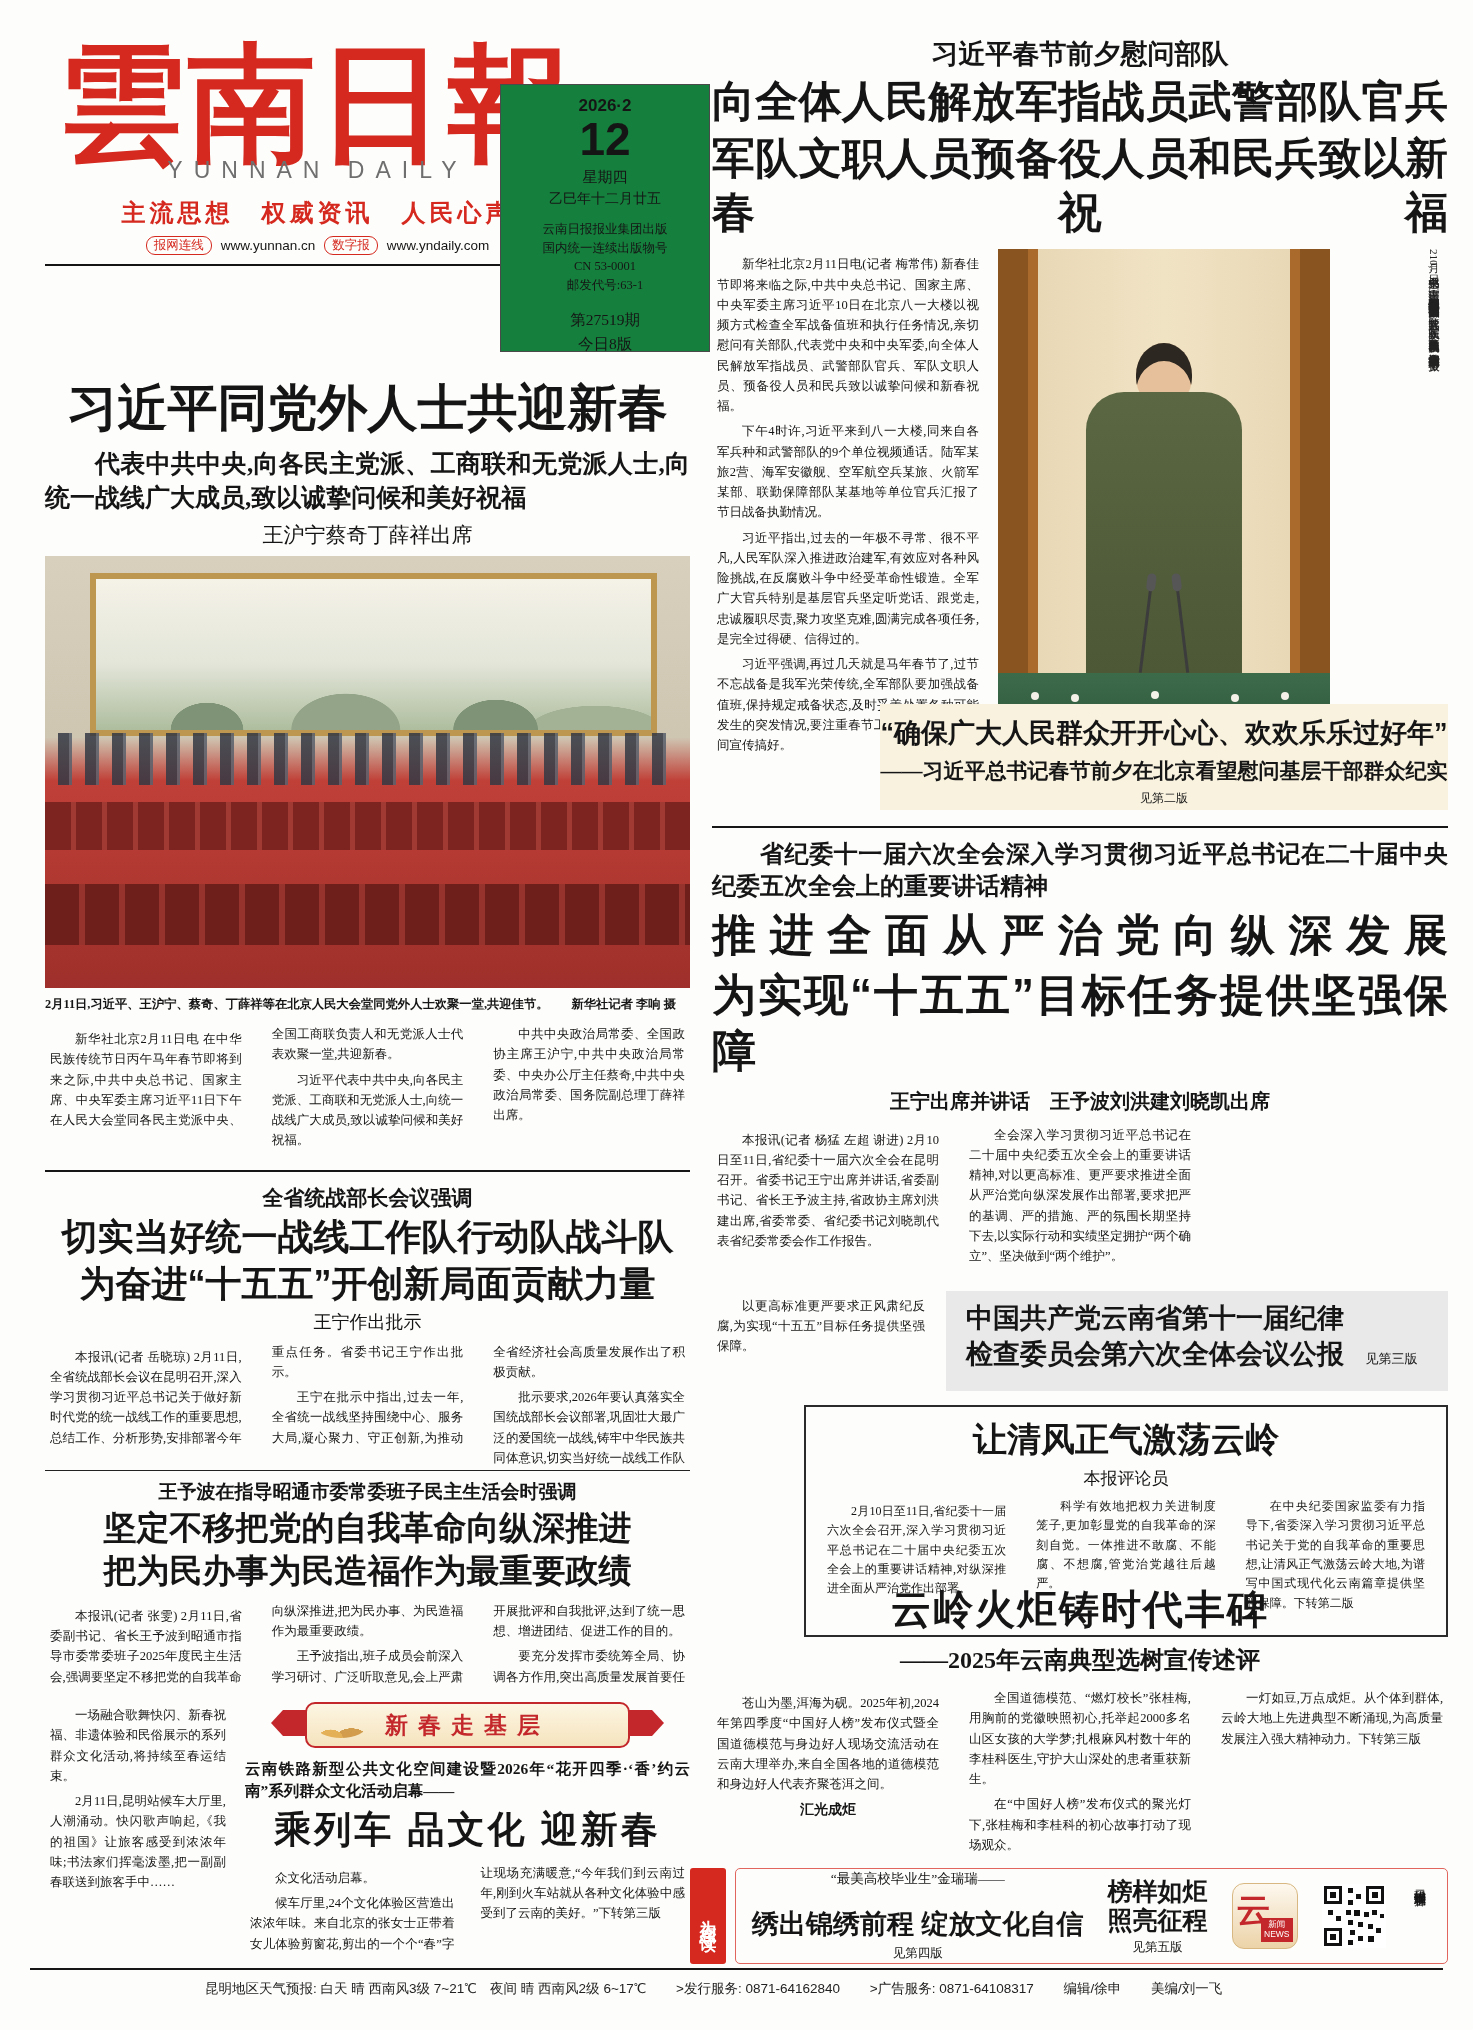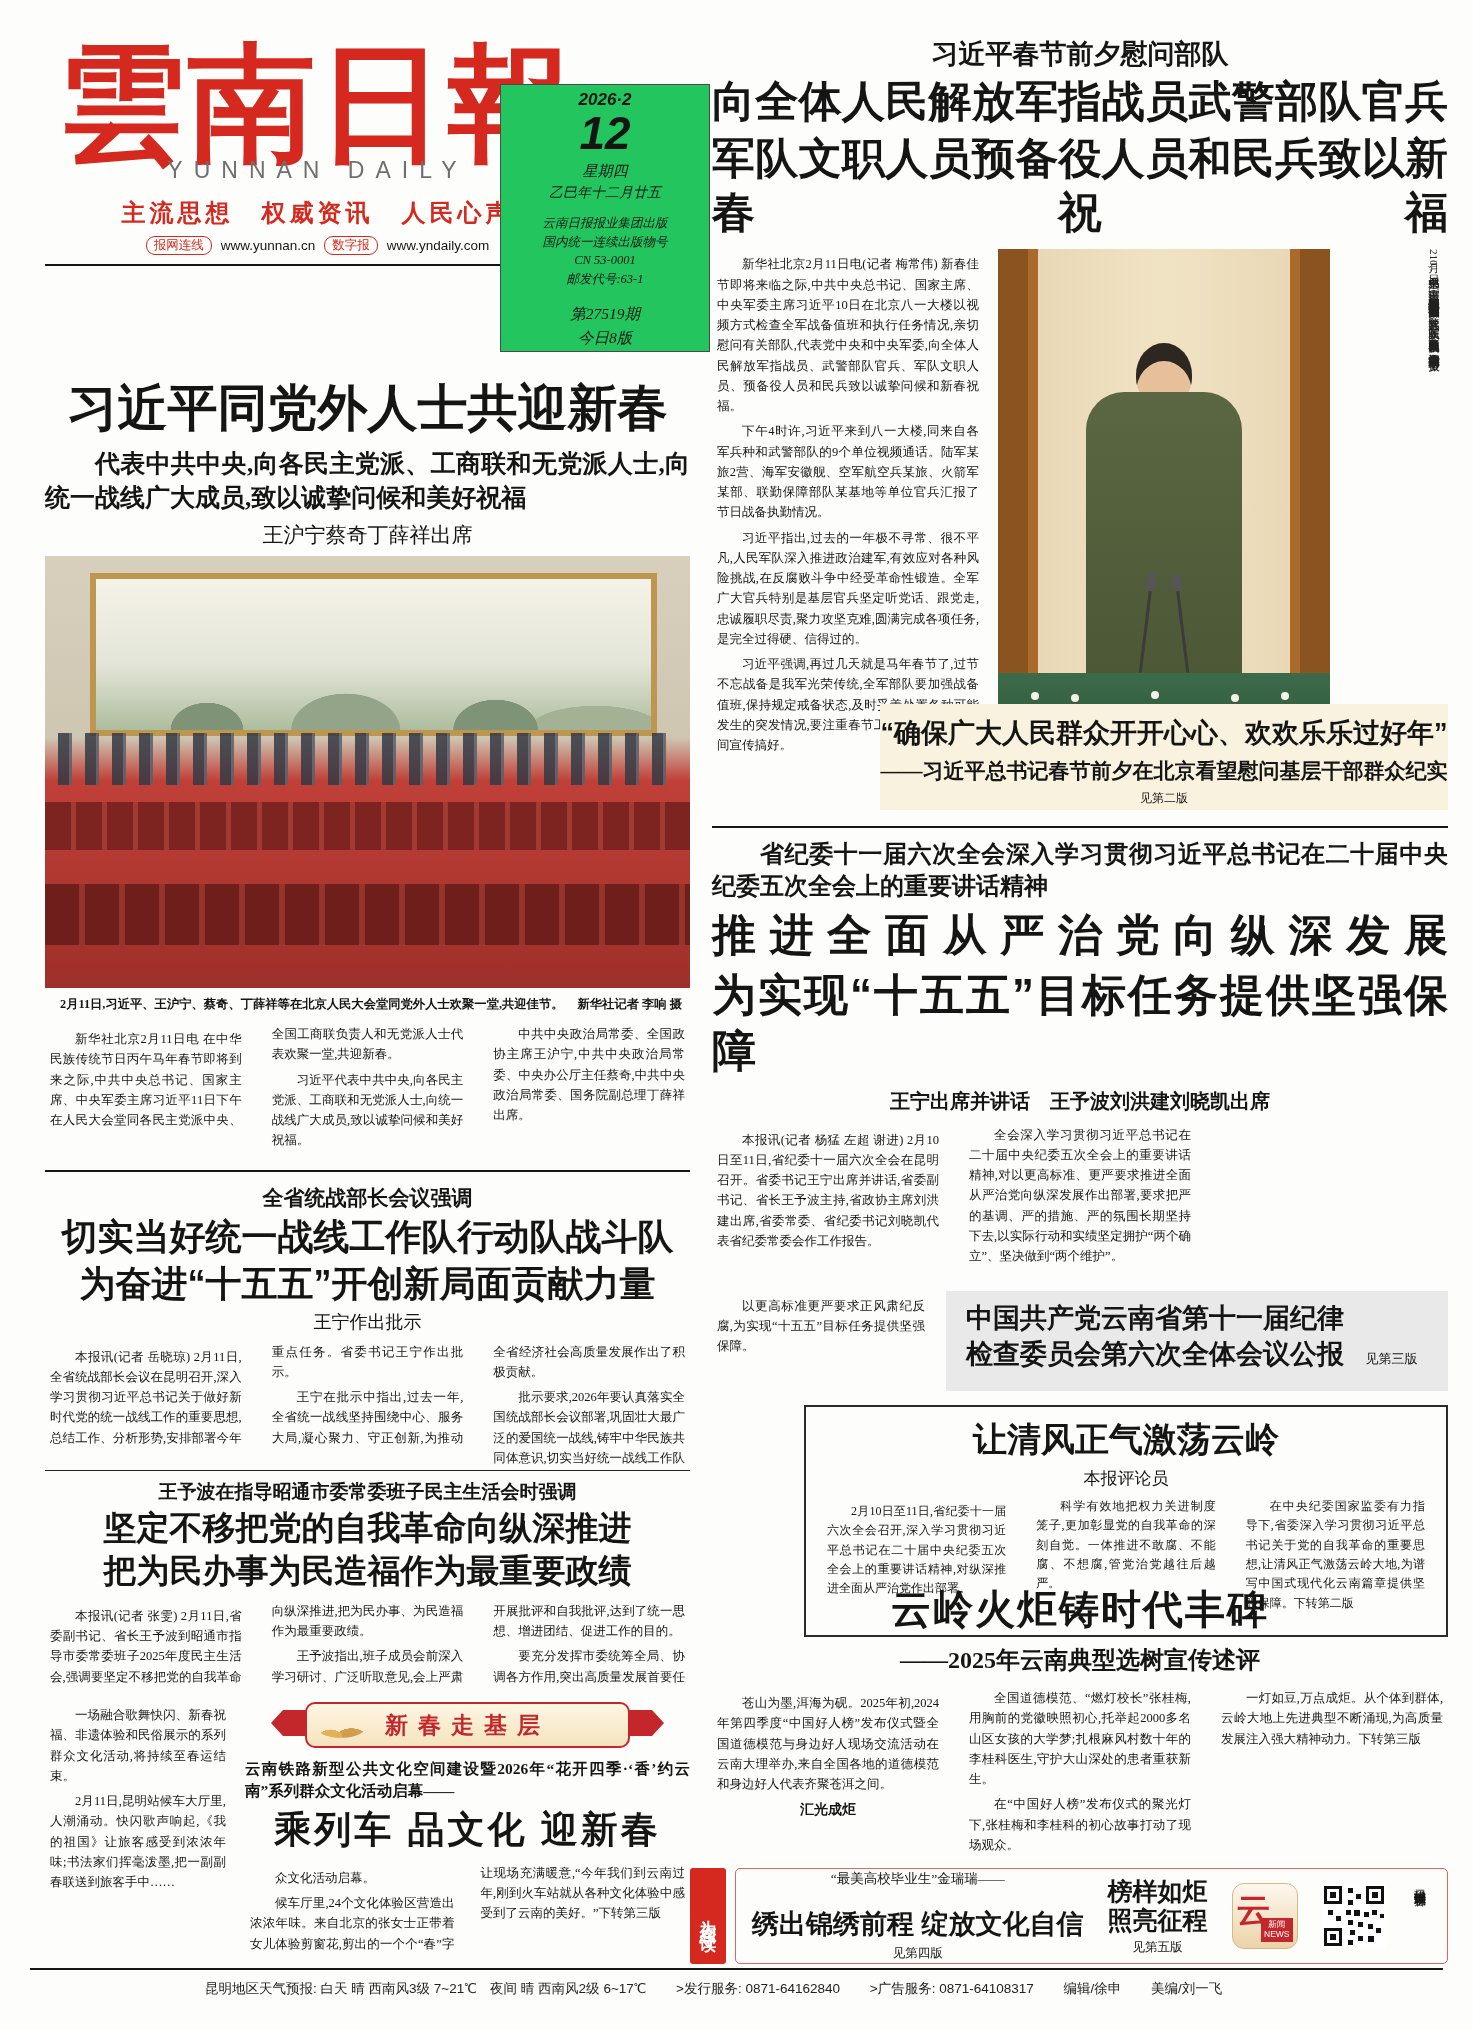--- a/index.html
+++ b/index.html
@@ -17,21 +17,21 @@
 
   
   .mast-title{font-size:128px;line-height:1.02;font-weight:bold;color:#d5281e;text-align:center;letter-spacing:2px;}
   .mast-en{text-align:center;font-size:23px;letter-spacing:11px;color:#6f6f6f;margin-top:-14px;font-family:"Liberation Sans",sans-serif;}
   .slogan{margin-top:13px;text-align:center;color:#d5281e;font-weight:bold;font-size:24px;letter-spacing:4px;}
   .webrow{margin-top:7px;display:flex;gap:9px;justify-content:center;align-items:center;
           font-size:13.5px;padding-bottom:9px;border-bottom:2.5px solid #141414;font-family:"Liberation Sans",sans-serif;}
   .pill{color:#d5281e;border:1px solid #d5281e;border-radius:9px;padding:0 7px;font-size:12.5px;line-height:17px;}
 
   
-  .datebox{border:1.5px solid #4a4a4a;text-align:center;padding-top:5px;box-sizing:border-box;background:#22c55e;font-style:italic;}
+  .datebox{border:1.5px solid #4a4a4a;text-align:center;padding-top:11px;box-sizing:border-box;background:#15803d;}
   .d-ym{font-size:17px;font-weight:bold;}
   .d-day{font-size:46px;font-weight:bold;line-height:1.02;font-family:"Liberation Sans",sans-serif;}
   .d-week{font-size:15px;margin-top:5px;}
   .d-lunar{font-size:14px;margin-top:3px;}
   .d-small{font-size:12.5px;line-height:1.5;margin-top:12px;}
   .d-issue{font-size:15.5px;margin-top:13px;line-height:1.55;}
 
   
   .a-kicker{font-size:27px;font-weight:bold;text-align:center;}
   .a-head{font-size:43px;font-weight:900;line-height:1.25;margin-top:3px;}
@@ -227,21 +227,21 @@
   </div>
 
   <div class="abs bigphoto" style="left:45px;top:556px;width:645px;height:432px;">
     <div class="painting">
       <div class="peaks"></div>
     </div>
     <div class="people"></div>
     <div class="chairs1"></div>
     <div class="chairs2"></div>
   </div>
-  <div class="abs capline clip" style="left:60px;top:996px;width:660px;">
+  <div class="abs capline clip" style="left:45px;top:996px;width:660px;gap:9px;">
     <span>2月11日,习近平、王沪宁、蔡奇、丁薛祥等在北京人民大会堂同党外人士欢聚一堂,共迎佳节。</span>
     <span class="credit">新华社记者 李响 摄</span>
   </div>
 
   <div class="abs bodytext cols3 clip" style="left:45px;top:1024px;width:645px;height:134px;">
     <p>新华社北京2月11日电 在中华民族传统节日丙午马年春节即将到来之际,中共中央总书记、国家主席、中央军委主席习近平11日下午在人民大会堂同各民主党派中央、全国工商联负责人和无党派人士代表欢聚一堂,共迎新春。</p>
     <p>习近平代表中共中央,向各民主党派、工商联和无党派人士,向统一战线广大成员,致以诚挚问候和美好祝福。</p>
     <p>中共中央政治局常委、全国政协主席王沪宁,中共中央政治局常委、中央办公厅主任蔡奇,中共中央政治局常委、国务院副总理丁薛祥出席。</p>
     <p>民革中央主席郑建邦、民盟中央主席丁仲礼、民建中央主席郝明金、民进中央主席蔡达峰、农工党中央主席何维、致公党中央主席蒋作君和无党派人士代表周忠和、王梅祥等出席。</p>
 

